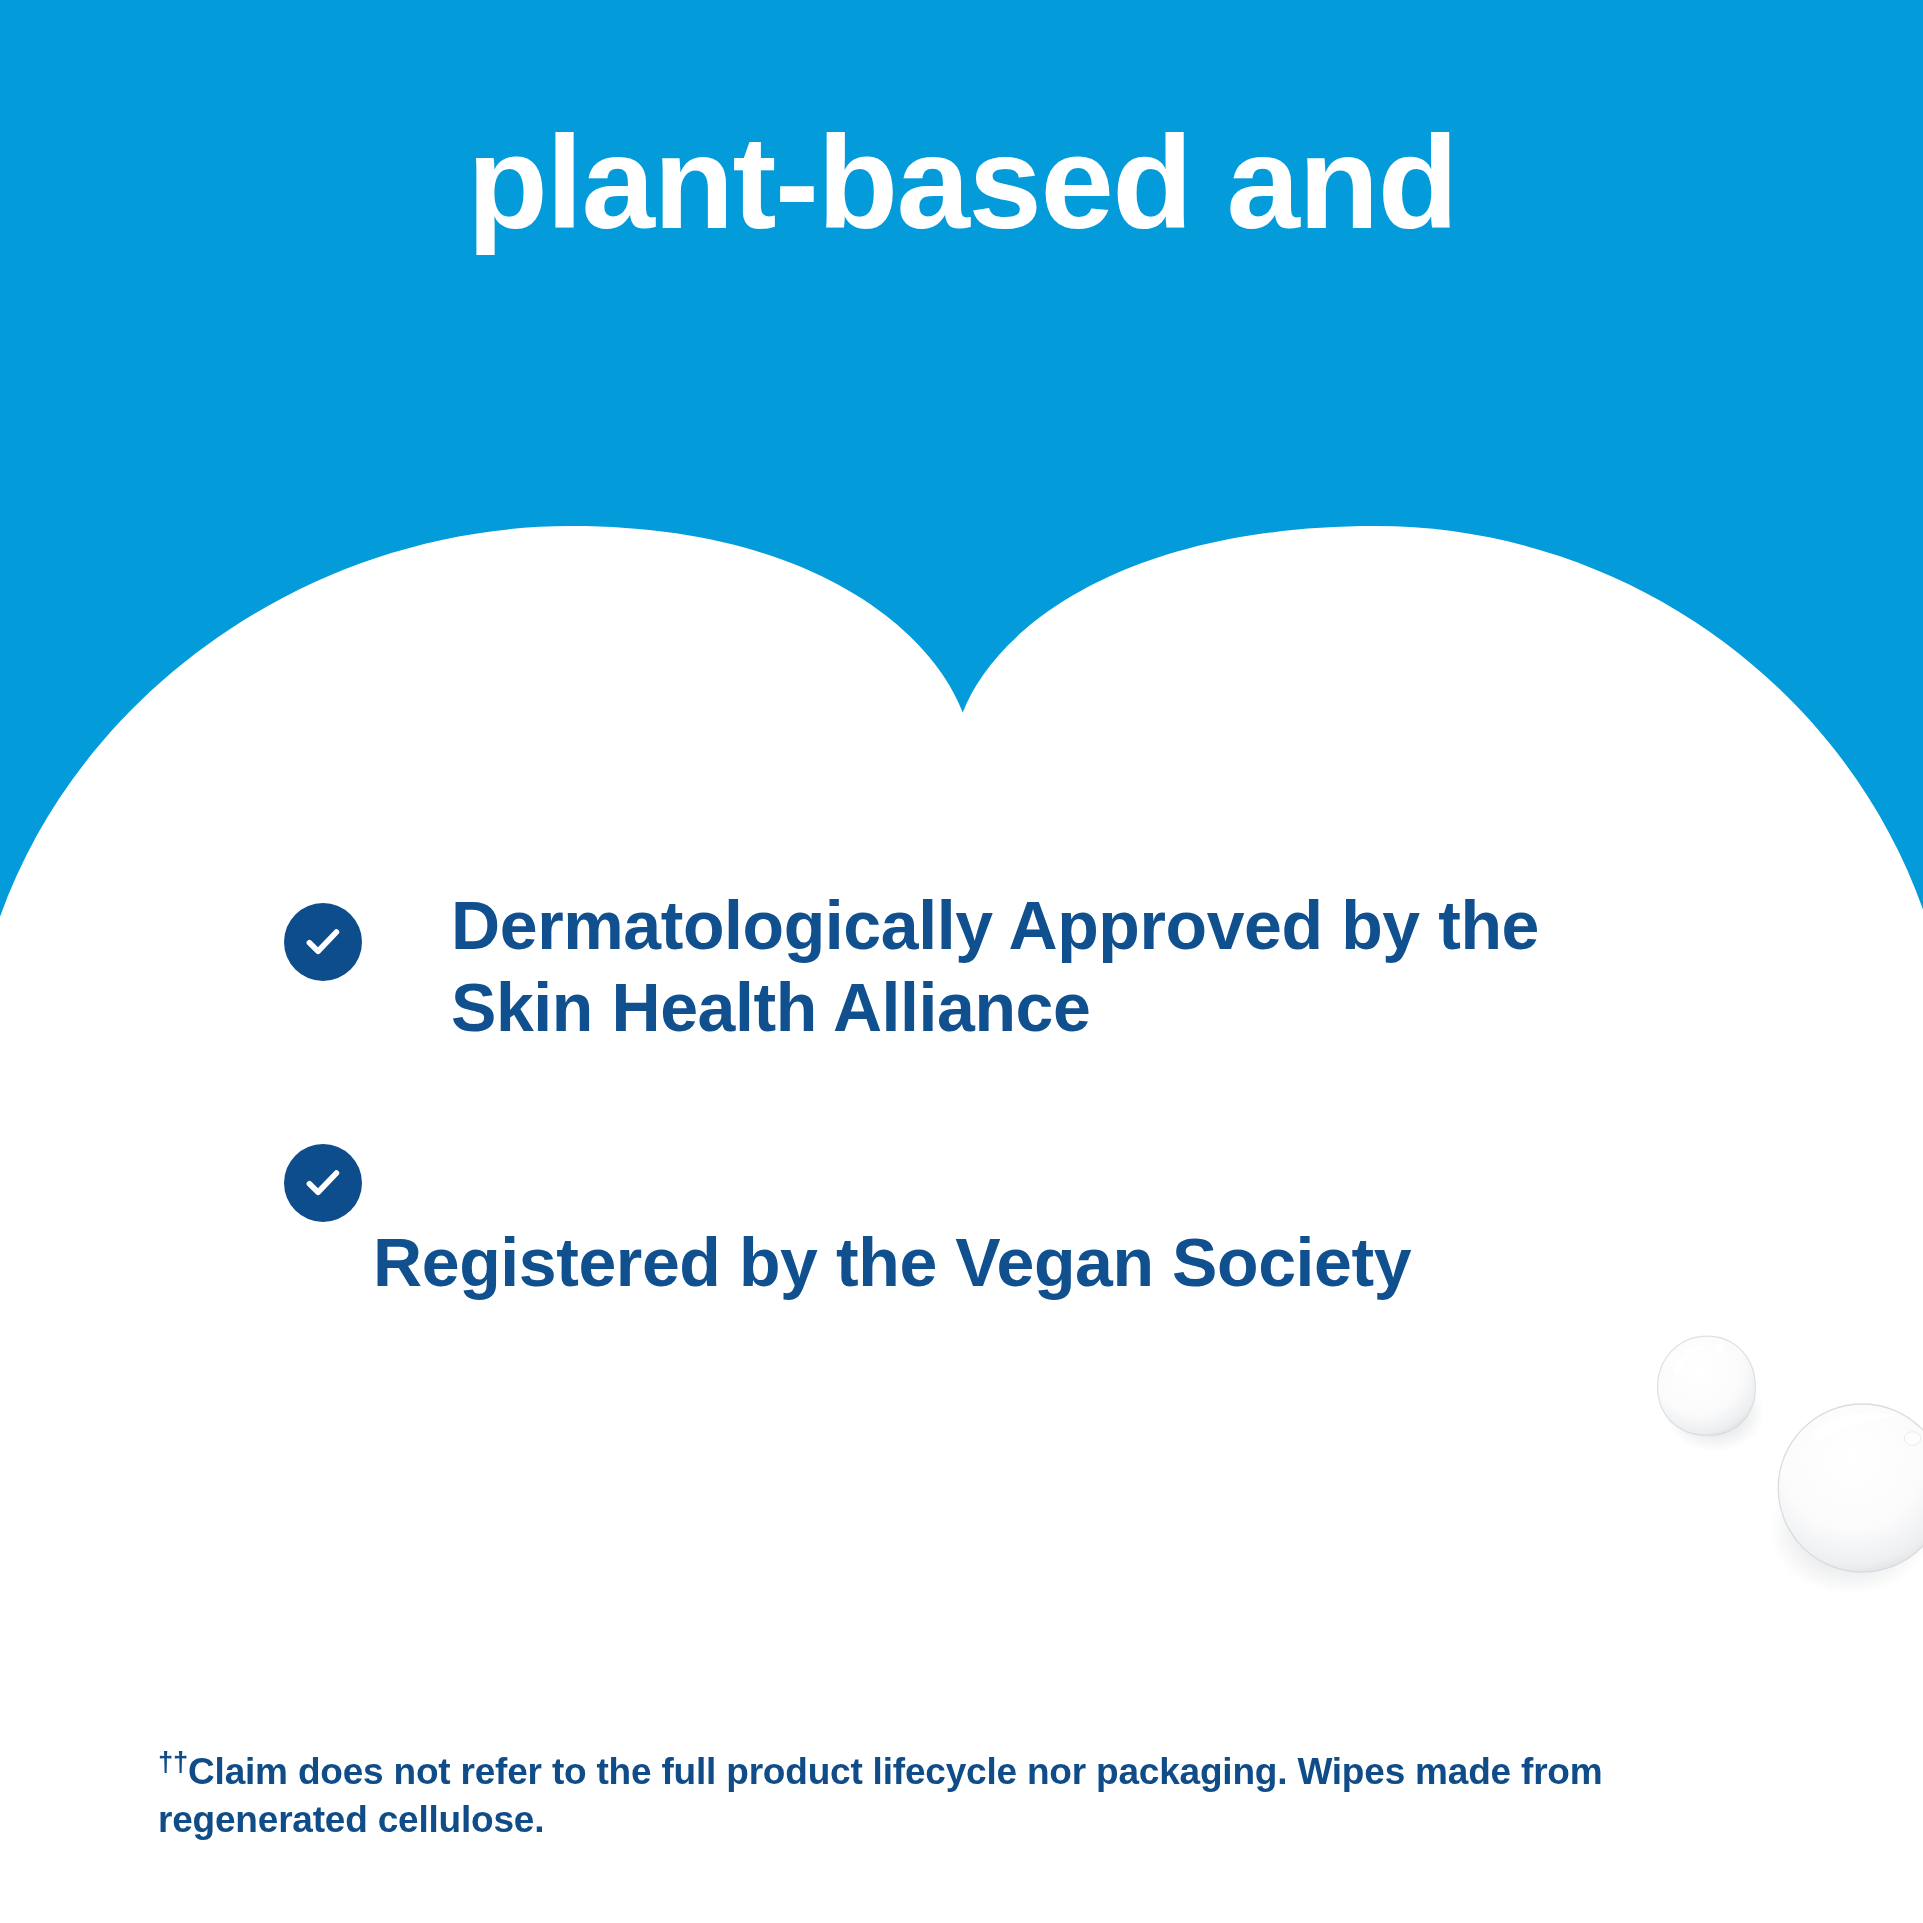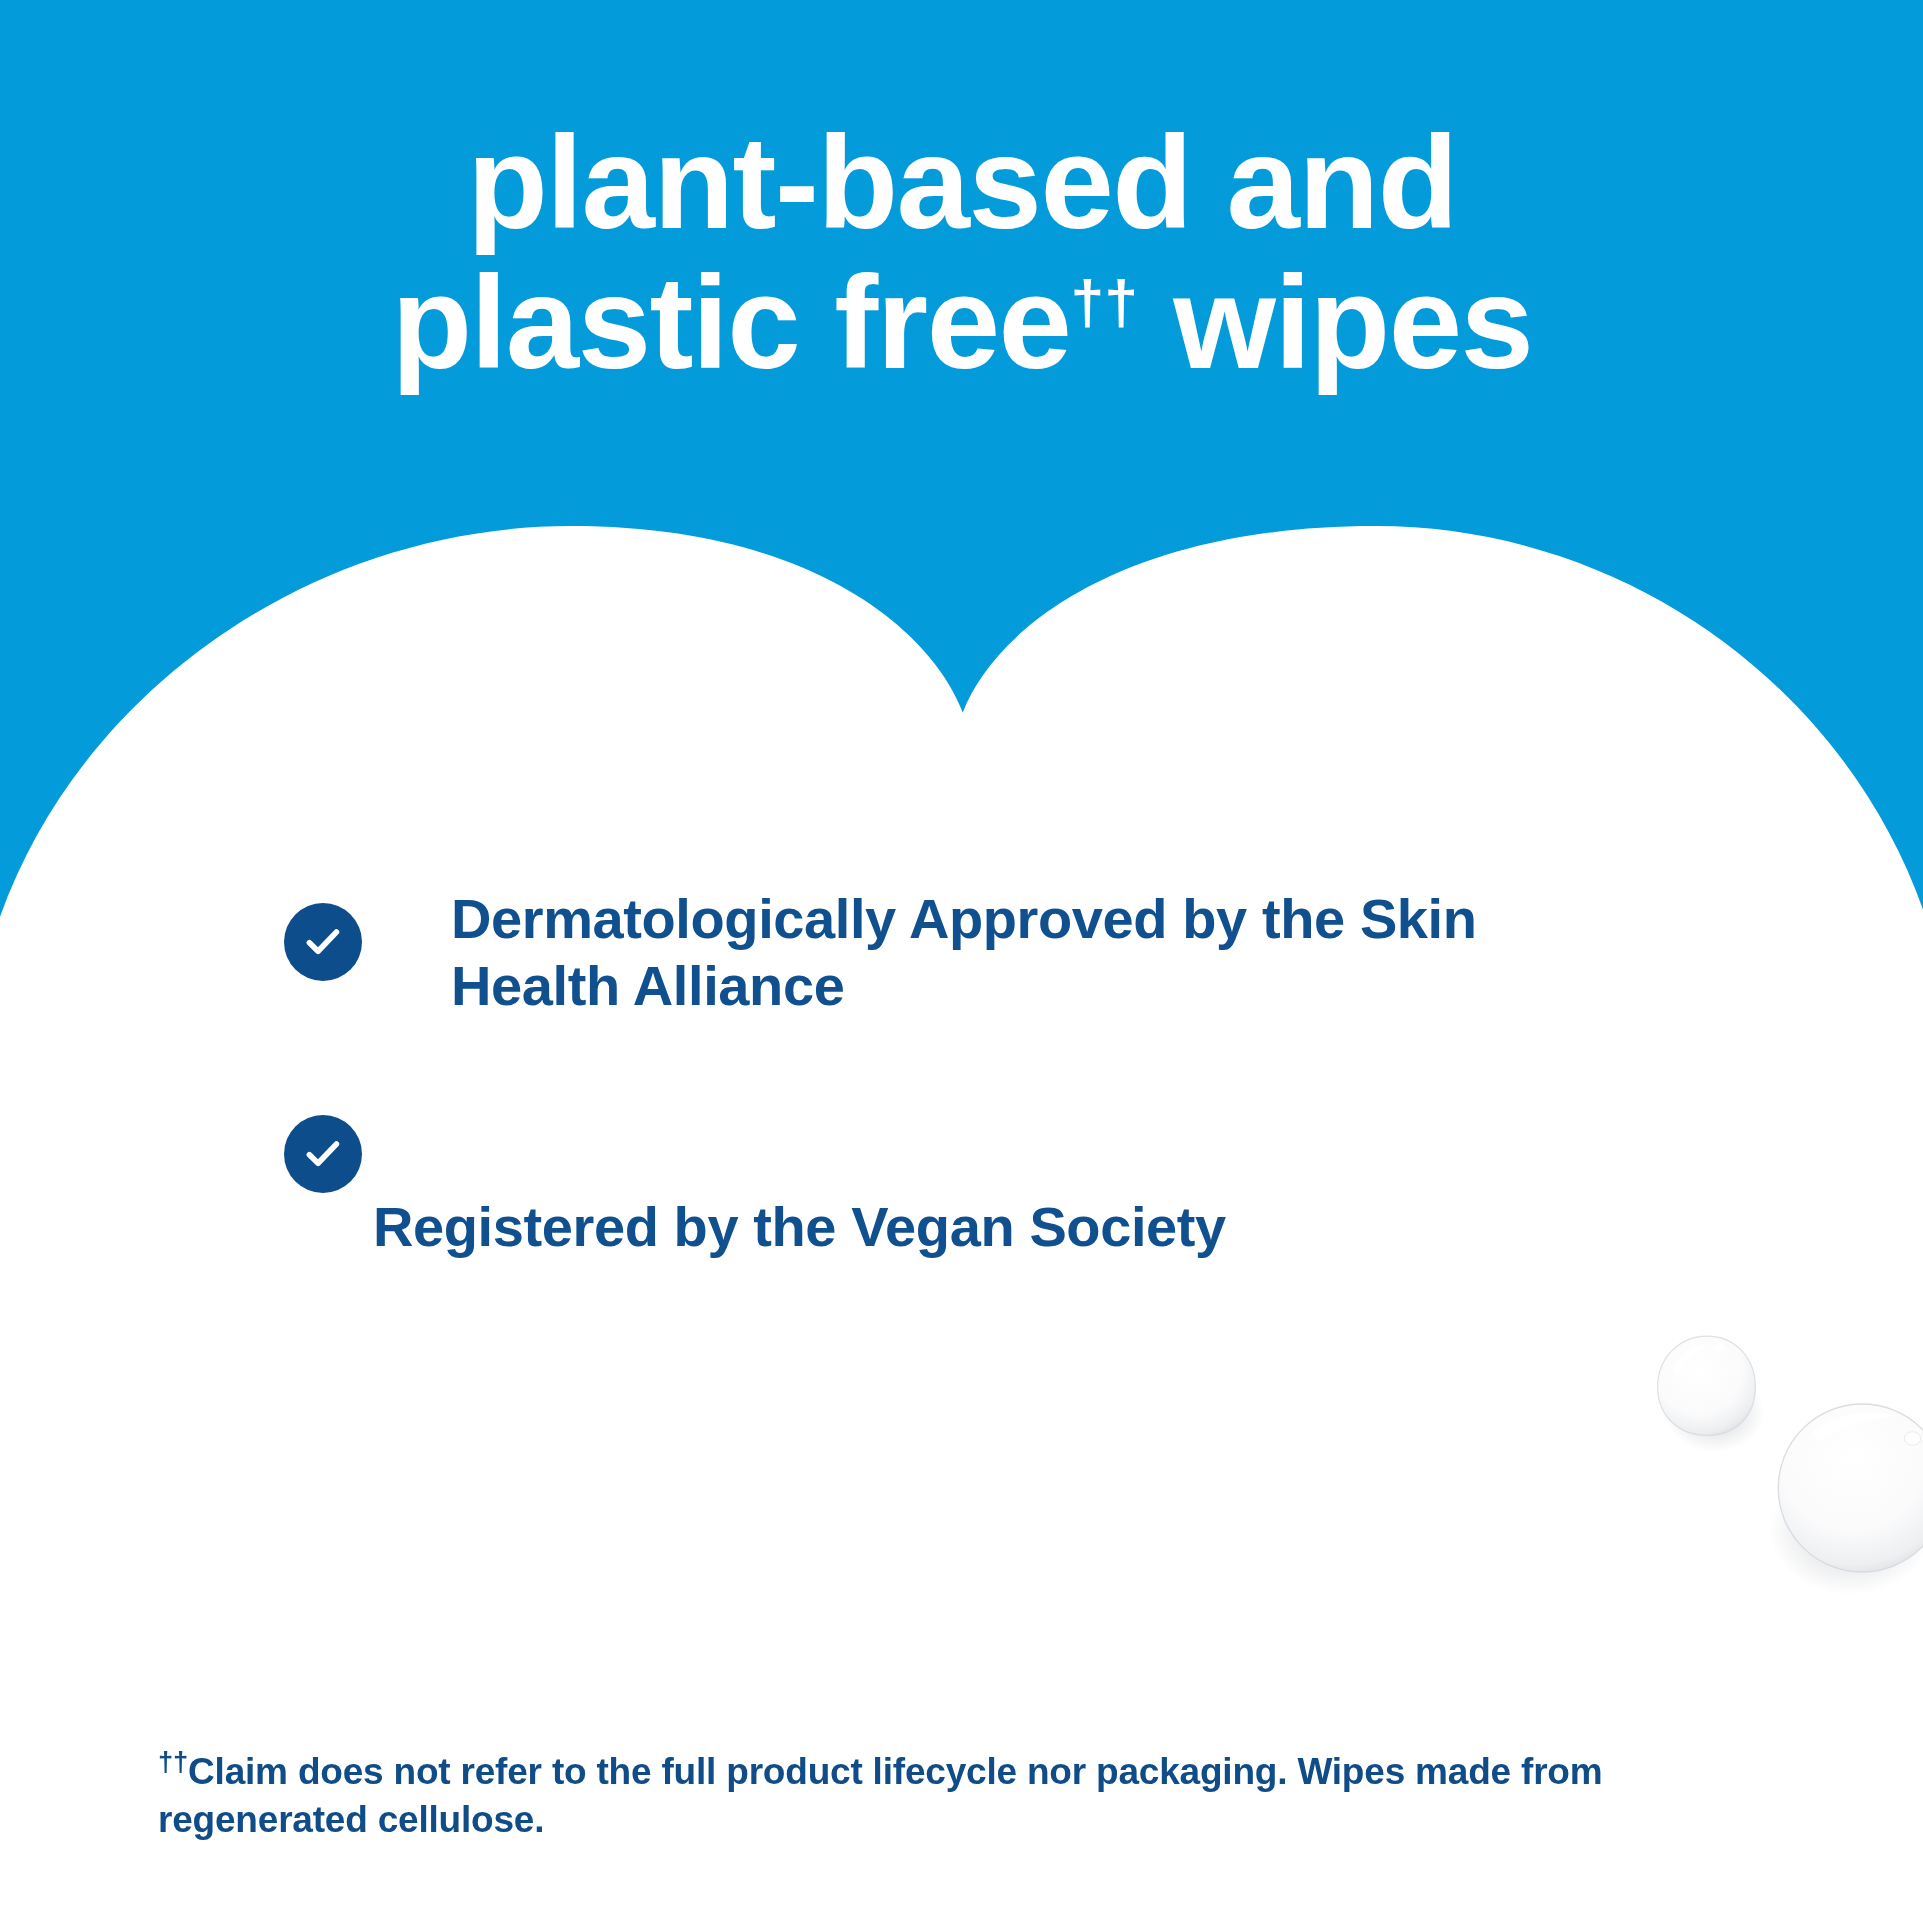--- a/index.html
+++ b/index.html
@@ -76,21 +76,21 @@
   .check-badge svg {
     position: absolute;
     left: 50%;
     top: 50%;
     transform: translate(-50%, -50%);
   }
 
   .bullet-text {
     margin-left: 89px;
     color: #11508E;
-    font-size: 56px;
+    font-size: 68px;
     line-height: 1.20;
     font-weight: 700;
     letter-spacing: -0.4px;
   }
 
   
   #footnote {
     position: absolute;
     left: 158px;
     top: 1748px;
@@ -125,21 +125,20 @@
              L -40 1450
              C -40 1040, 330 700, 760 700
              C 1080 700, 1240 840, 1281 948
              C 1322 840, 1490 700, 1830 700
              C 2250 700, 2600 1040, 2600 1450
              L 2600 2560 Z" fill="#FFFFFF"></path>
   </svg>
 
   <div id="headline">
     <span class="hl-line">plant-based and</span>
-    <span class="hl-line"><span>plastic free</span><sup>††</sup><span> wipes</span></span>
   </div>
 
   <div id="bullet-list">
 
     <div class="bullet-row">
       <span class="check-badge">
         <svg width="44" height="44" viewBox="0 0 24 24" aria-hidden="true">
           <path d="M4.6 12.4 L9.3 17.0 L19.3 6.6" fill="none" stroke="#FFFFFF" stroke-width="3.1" stroke-linecap="round" stroke-linejoin="round"></path>
         </svg>
       </span>

